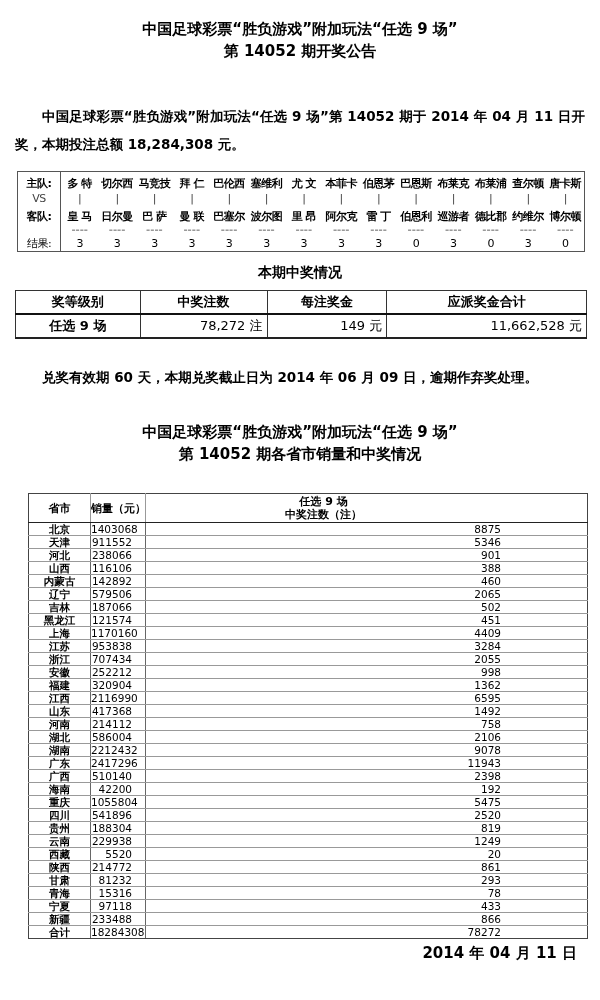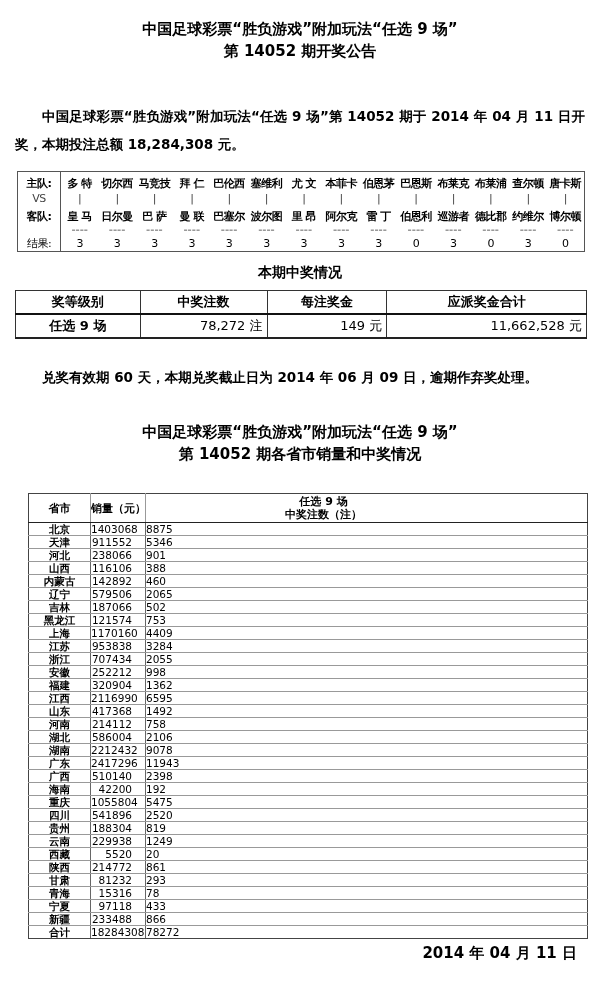--- a/index.html
+++ b/index.html
@@ -58,21 +58,21 @@
   .prov-table th, .prov-table td {
     border:1px solid #999; padding:0; line-height:12px; overflow:hidden; white-space:nowrap;
   }
   .prov-table th {
     font-size:11px; font-weight:bold; text-align:center; line-height:13px;
     border-bottom:1.5px solid #222; border-top:1px solid #444; height:28px;
   }
   .prov-table th.grp { padding-right:86px; }
   .prov-table td.pv  { text-align:center; font-weight:bold; }
   .prov-table td.sale{ text-align:right; padding-right:13px; font-weight:normal; }
-  .prov-table td.cnt { text-align:left; padding-right:86px; font-weight:normal; }
+  .prov-table td.cnt { text-align:right; padding-right:86px; font-weight:normal; }
   .prov-table th:first-child, .prov-table td:first-child { border-left:1px solid #444; }
   .prov-table th:last-child,  .prov-table td:last-child  { border-right:1px solid #444; }
   .prov-table tr:last-child td { border-bottom:1px solid #444; }
   .prov-table td { border-left-color:#666; border-right-color:#666; }
 
   .footer-date {
     margin:5px 23px 0 12px; text-align:right; font-size:15px; font-weight:bold;
   }
 </style>
 </head>
@@ -278,21 +278,21 @@
           <td class="cnt">2065</td>
         </tr>
         <tr>
           <td class="pv">吉林</td>
           <td class="sale">187066</td>
           <td class="cnt">502</td>
         </tr>
         <tr>
           <td class="pv">黑龙江</td>
           <td class="sale">121574</td>
-          <td class="cnt">753</td>
+          <td class="cnt">451</td>
         </tr>
         <tr>
           <td class="pv">上海</td>
           <td class="sale">1170160</td>
           <td class="cnt">4409</td>
         </tr>
         <tr>
           <td class="pv">江苏</td>
           <td class="sale">953838</td>
           <td class="cnt">3284</td>

